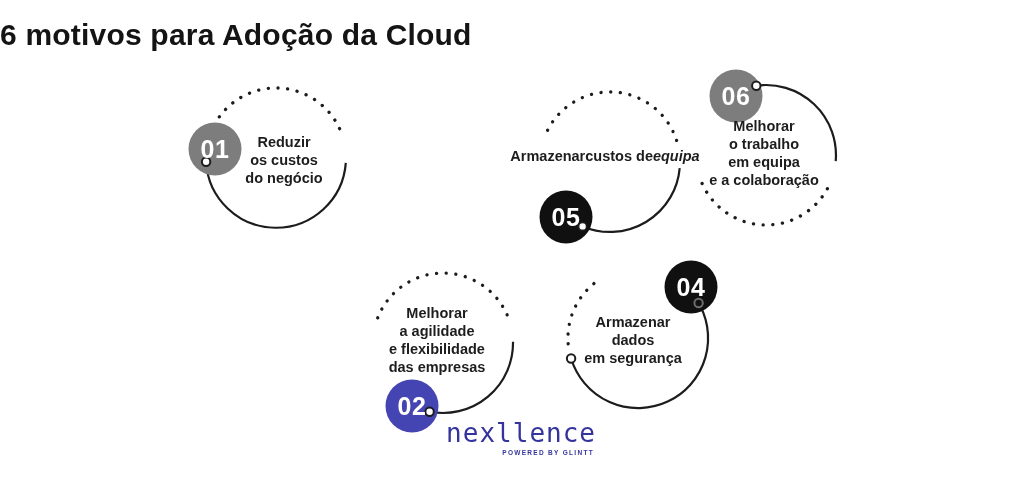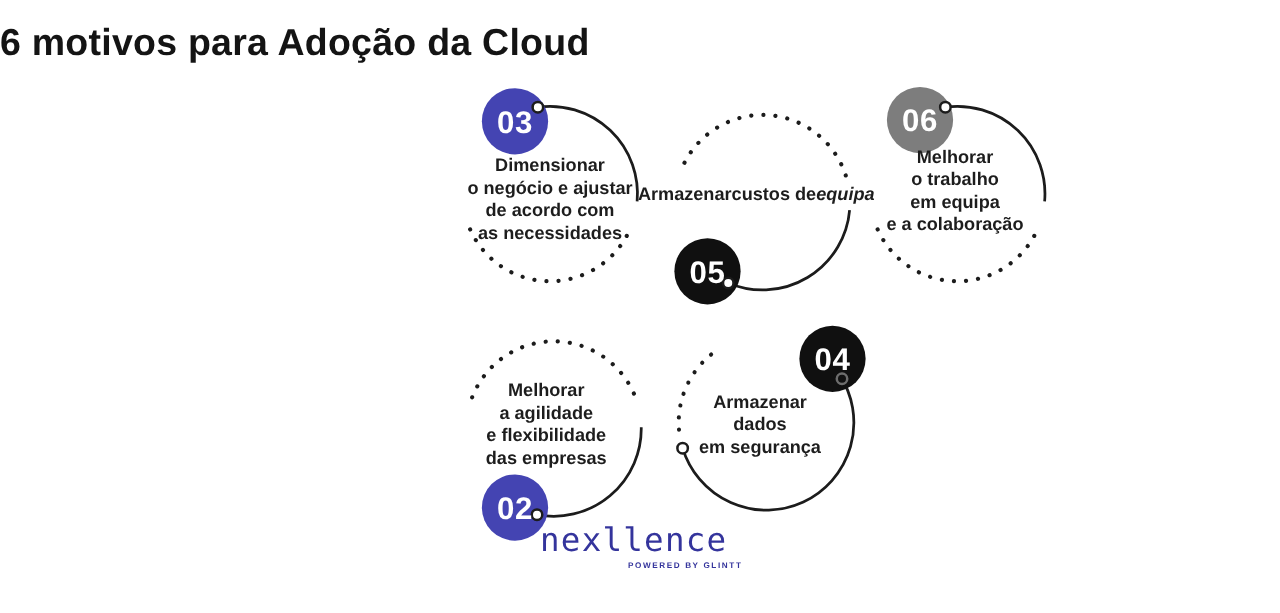--- a/index.html
+++ b/index.html
@@ -25,49 +25,48 @@
     position:absolute;left:0;top:0;width:200px;height:200px;
     display:flex;align-items:center;justify-content:center;
     text-align:center;font-size:14.5px;font-weight:bold;color:#1d1d1d;
     line-height:18px;white-space:pre-line;
   }
 
   .logo{position:absolute;left:432px;top:420px;width:164px;}
   .brand{
     font-family:"DejaVu Sans Mono", monospace;
     font-size:26px;color:#34349c;letter-spacing:1px;
-    text-align:left;line-height:26px;
+    text-align:right;line-height:26px;
   }
   .tagline{
     margin-top:3px;
     font-size:6.5px;font-weight:bold;color:#34349c;
     letter-spacing:1.3px;text-align:right;padding-right:2px;
   }
 </style>
 </head>
 <body>
 
 <div class="canvas">
 
   <h1 class="title">6 motivos para Adoção da Cloud</h1>
 
+  <div class="item" style="left:176px;top:58px">
+    <svg viewBox="0 0 200 200" width="200" height="200">
+      <path class="dotted" d="M 38.2 67.1 A 70 70 0 0 1 166.6 78.4"></path>
+      <path class="solid" d="M 30.1 103.7 A 70 70 0 0 0 169.8 104.9"></path>
+      <circle cx="39" cy="91" r="26.5" style="fill: rgb(125, 125, 125);"></circle>
+      <circle class="ring" cx="30.1" cy="103.7" r="4.2"></circle>
+      <text class="num" x="39" y="100">01</text>
+    </svg>
+    <div class="itext" style="transform:translate(8px,2px)">Reduzir
+os custos
+do negócio</div>
+  </div>
 
-  <div class="item" style="left:340px;top:55px">
-    <svg viewBox="0 0 200 200" width="200" height="200">
-      <path class="dotted" d="M 36.1 128.5 A 70 70 0 0 0 162.4 131.8"></path>
-      <path class="solid" d="M 90.3 30.7 A 70 70 0 0 1 169.7 106.1"></path>
-      <circle cx="72" cy="42" r="26.5" style="fill: rgb(68, 68, 178);"></circle>
-      <circle class="ring" cx="90.3" cy="30.7" r="4.2"></circle>
-      <text class="num" x="72" y="51">03</text>
-    </svg>
-    <div class="itext" style="transform:translate(0px,5px)">Dimensionar
-o negócio e ajustar
-de acordo com
-as necessidades</div>
-  </div>
 
   <div class="item" style="left:510px;top:62px">
     <svg viewBox="0 0 200 200" width="200" height="200">
       <path class="dotted" d="M 37.6 68.2 A 70 70 0 0 1 166.6 78.4"></path>
       <path class="solid" d="M 72.6 164.4 A 70 70 0 0 0 169.7 106.1"></path>
       <circle cx="56" cy="155" r="26.5" style="fill: rgb(16, 16, 16);"></circle>
       <circle class="ring" cx="72.6" cy="164.4" r="4.2"></circle>
       <text class="num" x="56" y="164">05</text>
     </svg>
     <div class="itext" style="transform:translate(-5px,-6px)">
@@ -97,21 +96,21 @@
       <circle cx="69" cy="163" r="26.5" style="fill: rgb(68, 68, 178);"></circle>
       <circle class="ring" cx="86.6" cy="168.7" r="4.2"></circle>
       <text class="num" x="69" y="172">02</text>
     </svg>
     <div class="itext" style="transform:translate(-6px,-3px)">Melhorar
 a agilidade
 e flexibilidade
 das empresas</div>
   </div>
 
-  <div class="item" style="left:513px;top:238px">
+  <div class="item" style="left:538px;top:238px">
     <svg viewBox="0 0 200 200" width="200" height="200">
       <path class="dotted" d="M 55.9 45.6 A 70 70 0 0 0 31.5 114.6"></path>
       <path class="solid" d="M 33.1 120.5 A 70 70 0 1 0 158.7 61.9"></path>
       <circle cx="153" cy="49" r="26.5" style="fill: rgb(16, 16, 16);"></circle>
       <circle class="ring on-dark" cx="160.6" cy="65" r="4.2"></circle>
       <circle class="ring" cx="33.1" cy="120.5" r="4.2"></circle>
       <text class="num" x="153" y="58">04</text>
     </svg>
     <div class="itext" style="transform:translate(-5px,2px)">Armazenar
 dados

